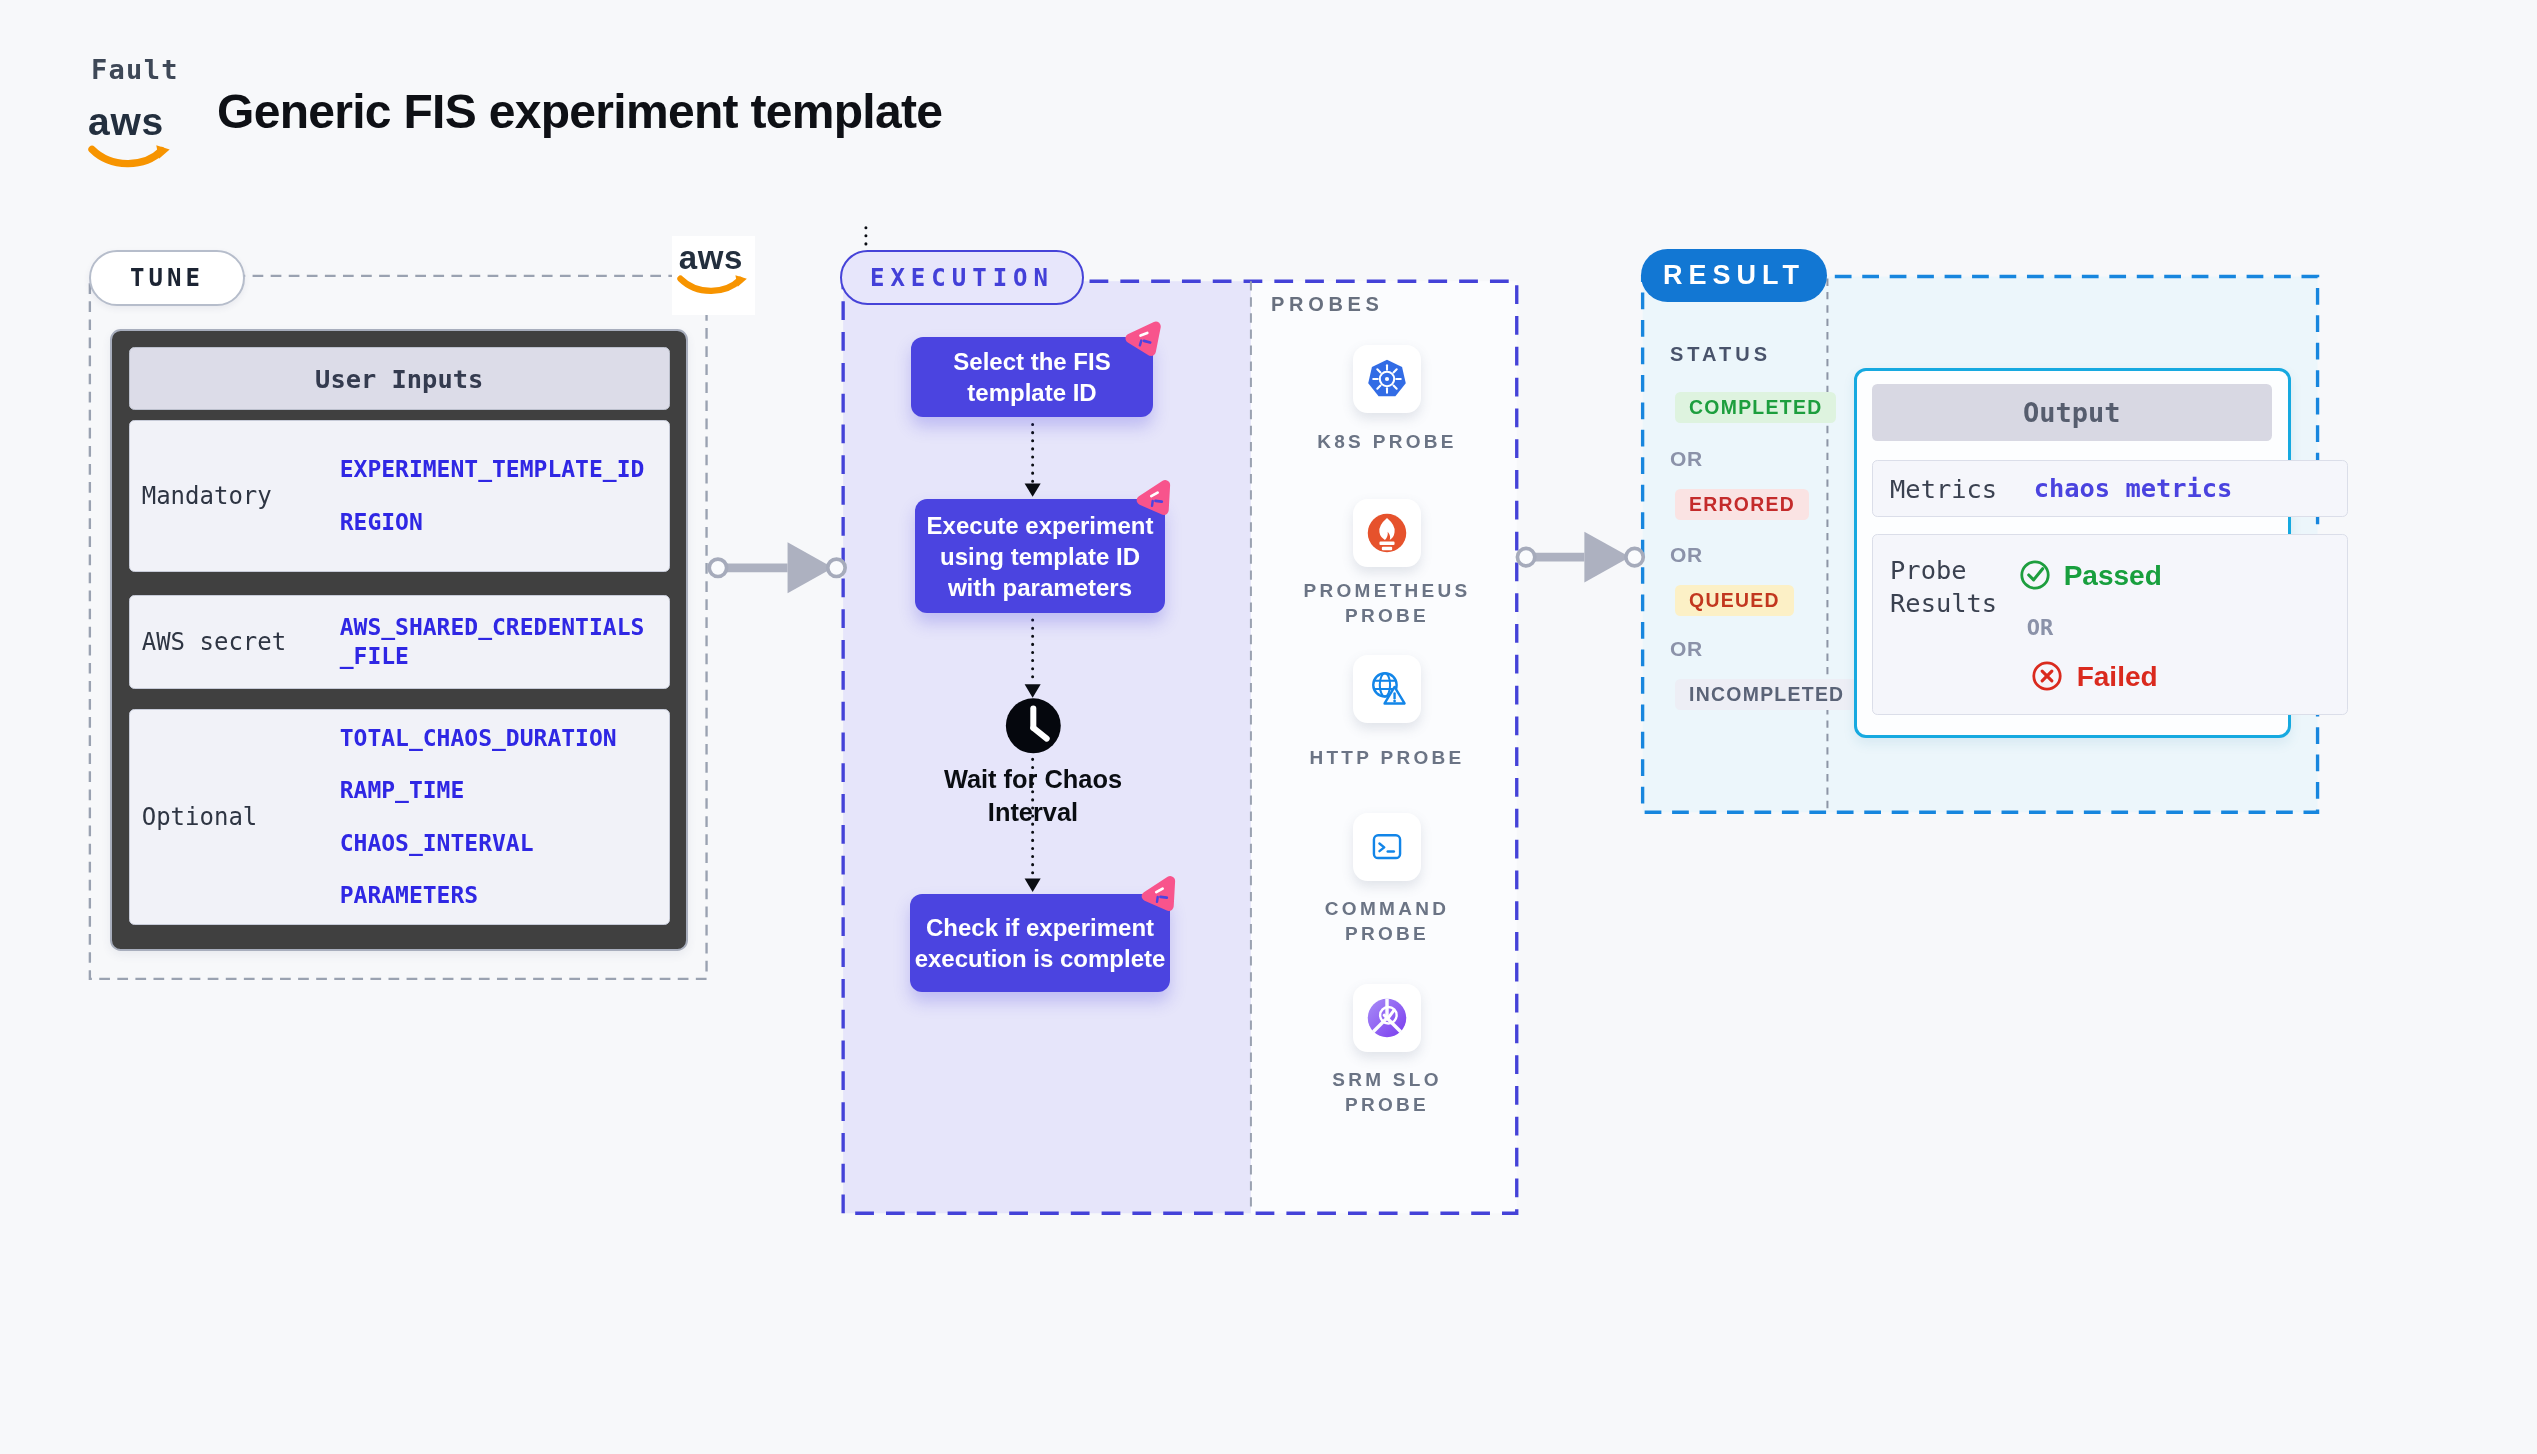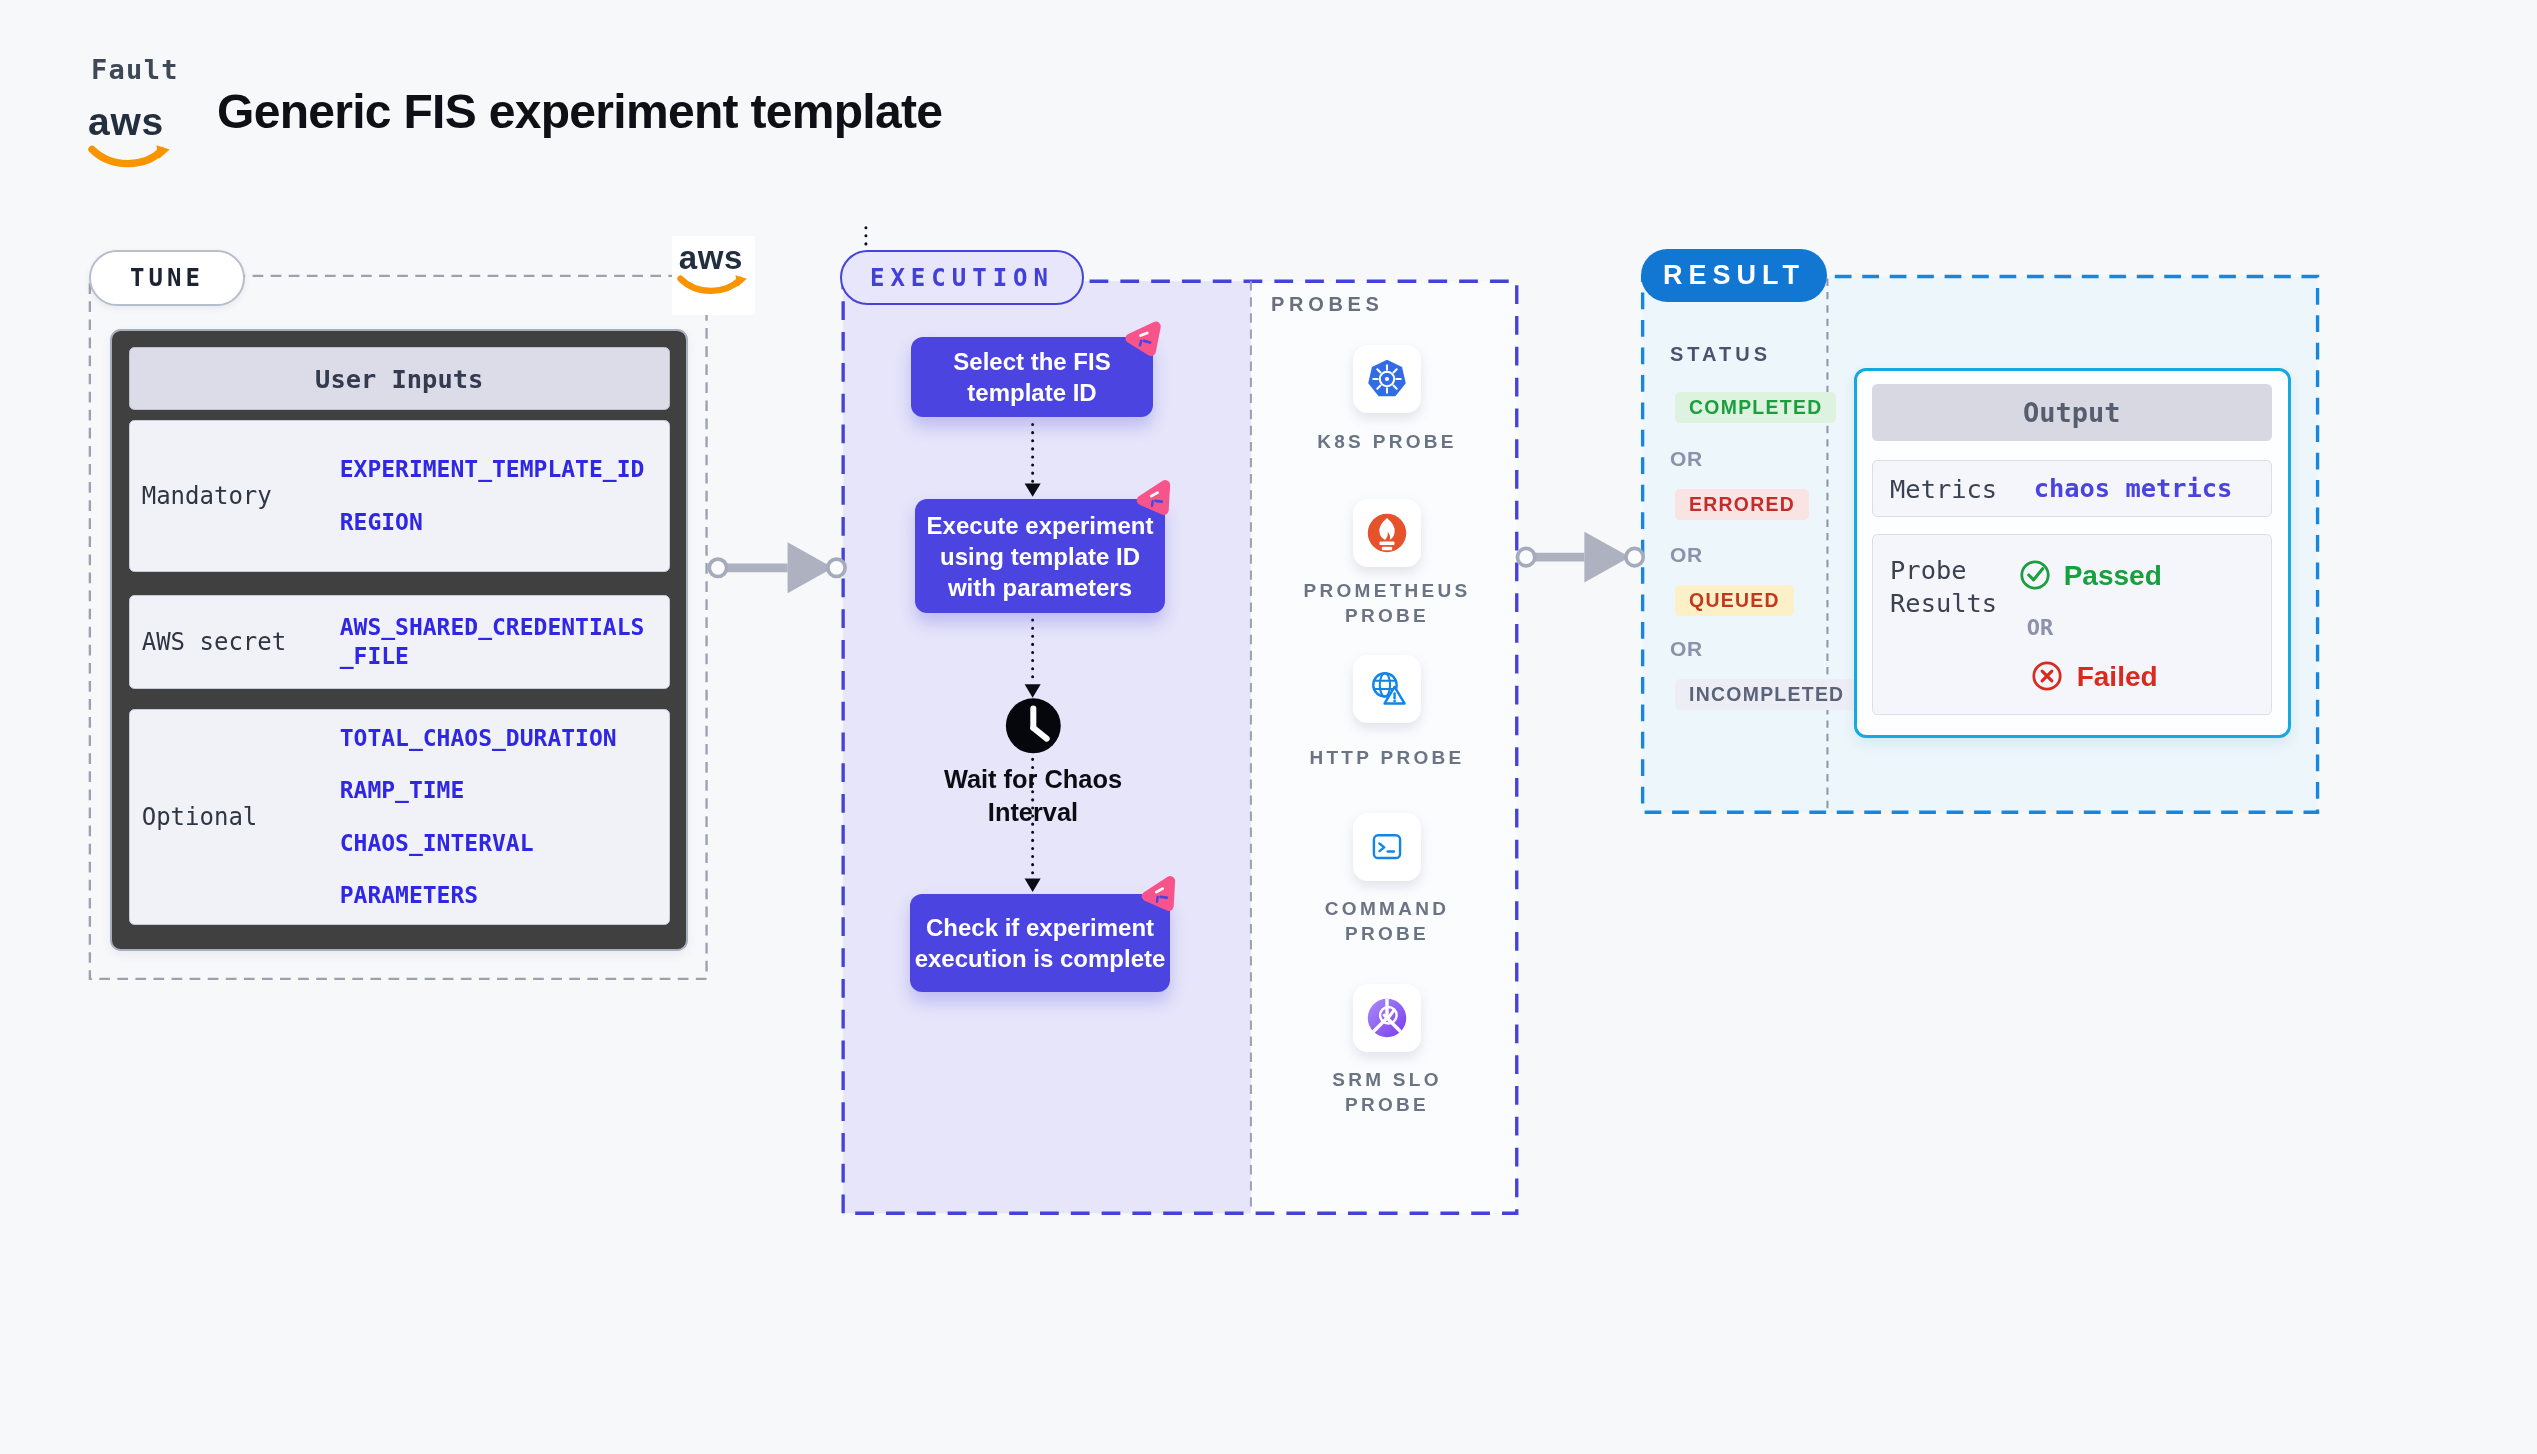--- a/index.html
+++ b/index.html
@@ -60,21 +60,21 @@
   .b-errored{background:#fae3e3;color:#c42b2b;}
   .b-queued{background:#fcf0c6;color:#c2371f;}
   .b-incompleted{background:#edeef5;color:#5a6377;}
   .or{left:1670px;font-size:21px;font-weight:700;color:#8b92a9;letter-spacing:0.7px;}
 
   .output-card{left:1854px;top:368px;width:437px;height:370px;background:#fdfeff;
       border:3.3px solid #16a9e0;border-radius:12px;box-sizing:border-box;
       box-shadow:0 5.4px 12px rgba(40,130,170,.10);}
   .out-header{left:14.7px;top:12.7px;width:400px;height:57px;background:#d8d8e3;border-radius:5.4px;
       display:flex;align-items:center;justify-content:center;font-size:27px;font-weight:700;color:#565d6e;}
-  .out-row{left:14.7px;width:400px;background:#f5f6fb;border:1.3px solid #dbdee9;border-radius:5.4px;box-sizing:border-box;}
+  .out-row{left:14.7px;width:476px;background:#f5f6fb;border:1.3px solid #dbdee9;border-radius:5.4px;box-sizing:border-box;}
   .out-key{font-size:25.4px;color:#3a4150;line-height:33px;}
   .out-val{font-size:25.4px;font-weight:600;color:#4a43df;}
   .passed-text{font-size:28px;font-weight:700;color:#189f3e;}
   .failed-text{font-size:28px;font-weight:700;color:#da2a1e;}
   .out-or{font-size:22px;font-weight:700;color:#8b92a9;}
 </style>
 </head>
 <body>
 
 <div class="page">

